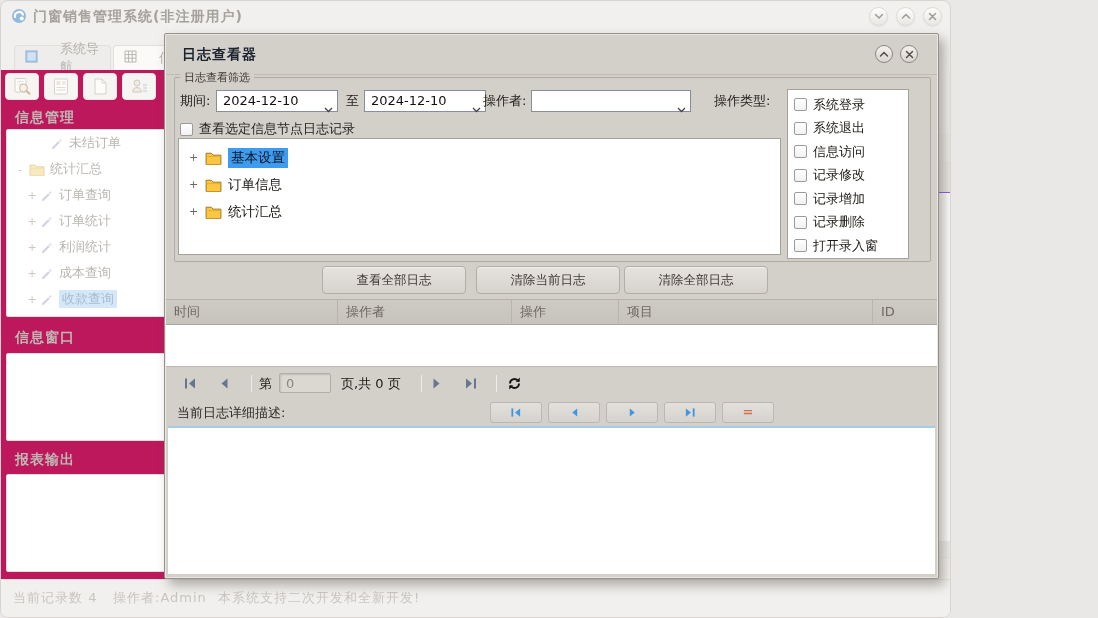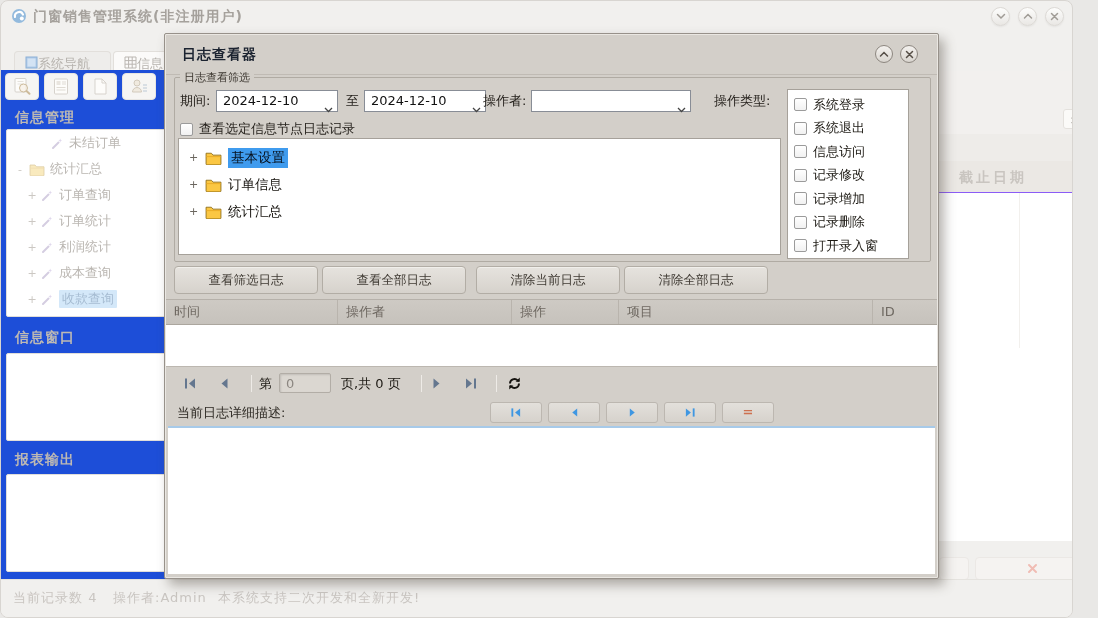--- a/index.html
+++ b/index.html
@@ -1,33 +1,33 @@
 <!DOCTYPE html>
 <html><head>
 <meta charset="utf-8">
 <style>
   * { margin:0; padding:0; box-sizing:border-box; }
   html,body { width:1098px; height:618px; background:#e9e8e6; font-family:"DejaVu Sans","Liberation Sans",sans-serif; }
-  .window { position:relative; width:1073px; height:618px; background:#f1f0ee; border:1px solid #d8d5d1; border-radius:8px; overflow:hidden; }
+  .window { position:relative; width:951px; height:618px; background:#f1f0ee; border:1px solid #d8d5d1; border-radius:8px; overflow:hidden; }
 
   
   .titlebar { position:absolute; left:0; top:0; right:0; height:30px; }
   .app-icon { position:absolute; left:10px; top:7px; }
   .app-title { position:absolute; left:32px; top:7px; font-size:14px; font-weight:bold; color:#a5a19c; letter-spacing:1px; }
   .win-controls { position:absolute; right:8px; top:6px; display:flex; gap:8px; }
   .wbtn { width:19px; height:19px; border-radius:50%; background:linear-gradient(#fdfdfc,#e9e7e4); border:1px solid #dcd9d5; box-shadow:0 1px 2px rgba(0,0,0,.06); display:flex; align-items:center; justify-content:center; cursor:default; }
 
   
   .tabrow { position:absolute; left:0; top:44px; height:25px; width:100%; }
-  .tab { position:absolute; top:0; height:25px; display:flex; align-items:center; gap:0; padding:0 10px; font-size:13px; color:#b7b3ae; border:1px solid #e2dfdb; border-bottom:none; border-radius:4px 4px 0 0; background:#eeedeb;margin-top:6px; }
+  .tab { position:absolute; top:0; height:25px; display:flex; align-items:center; gap:22px; padding:0 10px; font-size:13px; color:#b7b3ae; border:1px solid #e2dfdb; border-bottom:none; border-radius:4px 4px 0 0; background:#eeedeb; }
   .tab-nav { left:13px; width:97px; }
   .tab-info { left:112px; width:120px; background:#fbfaf9; }
 
   
-  .left-panel { position:absolute; left:0; top:69px; width:170px; bottom:38px; background:#1d4ed8; border-right:1px solid #e3e1dd; }
+  .left-panel { position:absolute; left:0; top:69px; width:170px; bottom:38px; background:#be185d; border-right:1px solid #e3e1dd; }
   .lp-toolbar { position:absolute; left:4px; top:3px; display:flex; gap:5px; }
   .lp-tool { width:34px; height:27px; border:1px solid #e7e5e1; border-radius:4px; background:#f6f5f3; display:flex; align-items:center; justify-content:center; }
   .lp-header { position:absolute; left:14px; font-size:14px; font-weight:bold; color:#bdb9b4; letter-spacing:1px; }
   .lp-h1 { top:39px; } .lp-h2 { top:259px; } .lp-h3 { top:381px; }
   .lp-box { position:absolute; left:5px; width:161px; background:#fff; border:1px solid #e0deda; border-radius:2px; }
   .lp-tree { top:59px; height:188px; overflow:hidden; }
   .lp-infowin { top:283px; height:88px; }
   .lp-report { top:404px; height:98px; }
   .s-row { position:relative; height:26px; display:flex; align-items:center; font-size:13px; color:#bab6b1; white-space:nowrap; }
   .s-row .exp { width:10px; font-size:11px; color:#ccc8c3; text-align:center; margin-right:4px; }
@@ -391,21 +391,20 @@
             <svg width="17" height="14" viewBox="0 0 16 13">
               <path d="M1 2 h5 l1.5 1.8 H15 v8.2 a1 1 0 0 1 -1 1 H2 a1 1 0 0 1 -1 -1 Z" fill="#fbc743" stroke="#8a6914" stroke-width=".8"></path>
               <path d="M1 5.2 H15" stroke="#e8a820" stroke-width=".8"></path>
             </svg>
           </span>
         <span class="dt-label">统计汇总</span>
       </div>
     </div>
 
     <div class="action-row">
-      <div class="abtn ab0">查看筛选日志</div>
       <div class="abtn ab1">查看全部日志</div>
       <div class="abtn ab2">清除当前日志</div>
       <div class="abtn ab3">清除全部日志</div>
     </div>
 
     <div class="grid-head">
       <div class="gh-cell ghc0">时间</div>
       <div class="gh-cell ghc1">操作者</div>
       <div class="gh-cell ghc2">操作</div>
       <div class="gh-cell ghc3">项目</div>

